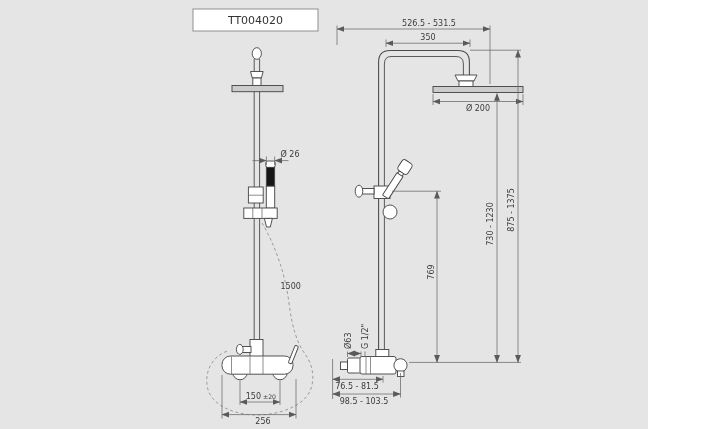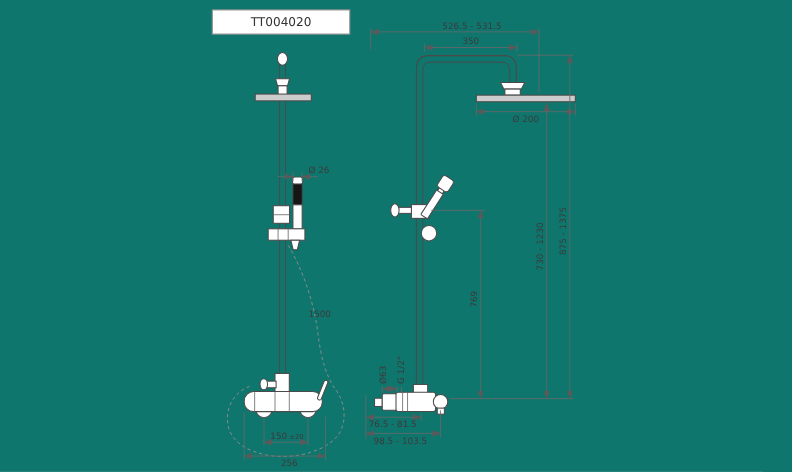--- a/index.html
+++ b/index.html
@@ -1,16 +1,16 @@
 <!DOCTYPE html>
 <html style="--line: #4a4a4a; --dim: #686868; --text: #3b3b3b; --fill-light: #cccccc; --grip: #161616;"><head>
 <meta charset="utf-8">
 <style>
   html,body { margin:0; padding:0; background:#fff; }
-  .stage { width:720px; height:429px; position:relative; background:#0f766e; overflow:hidden; }
+  .stage { width:648px; height:429px; position:relative; background:#e5e5e5; overflow:hidden; }
   svg { display:block; }
   .ln   { stroke: var(--line); stroke-width:1.05; fill:none; stroke-linecap:round; }
   .ln2  { stroke: var(--line); stroke-width:0.9;  fill:none; }
   .part { stroke: var(--line); stroke-width:0.95; fill:#ffffff; }
   .bar  { stroke: var(--line); stroke-width:0.95; fill: var(--fill-light); }
   .grip { stroke: var(--line); stroke-width:0.8;  fill: var(--grip); }
   .dim  { stroke: var(--dim);  stroke-width:0.75; fill:none; }
   .hose { stroke:#8c8c8c; stroke-width:0.85; fill:none; stroke-dasharray:3 2.6; }
   .dimtxt    { font:8px "DejaVu Sans", sans-serif; fill: var(--text); }
   .dimtxt-sm { font:6.2px "DejaVu Sans", sans-serif; fill: var(--text); }

